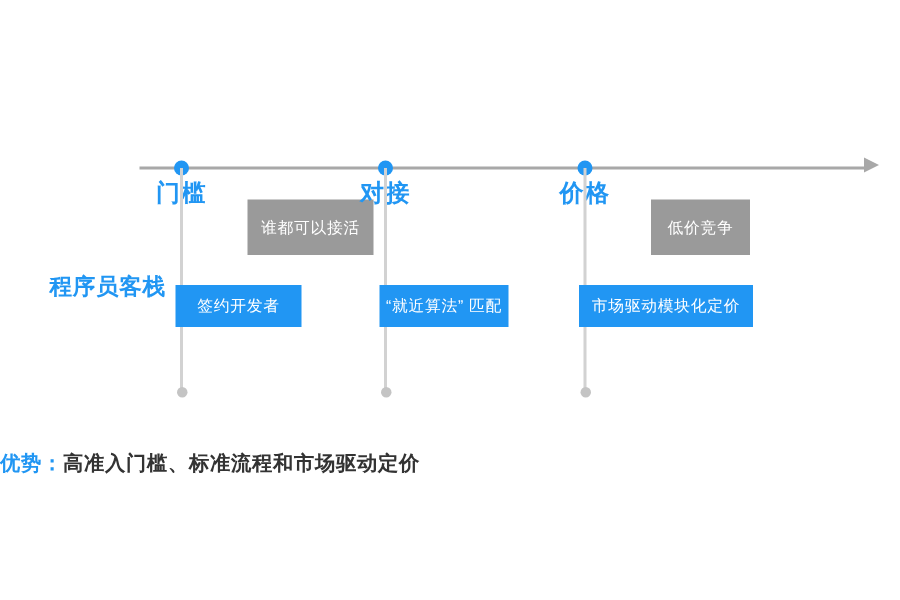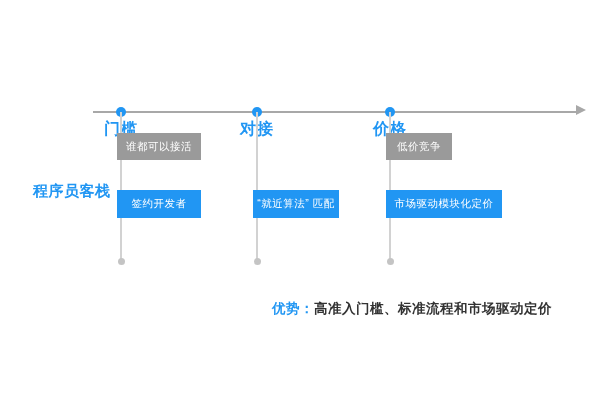--- a/index.html
+++ b/index.html
@@ -115,36 +115,37 @@
     justify-content: center;
     box-sizing: border-box;
     color: #ffffff;
     font-size: 10.5px;
     letter-spacing: 0.5px;
     white-space: nowrap;
     padding: 0 8px;
   }
   .tag.gray {
     background: #9a9a9a;
-    height: 27px;
+    height: 37px;
     top: 133px;
+    margin-left: 48px;
   }
   .tag.blue {
     background: #2196f3;
     height: 28px;
     top: 190px;
   }
 
   
   .caption {
     position: absolute;
     top: 300px;
     left: 0;
     width: 552px;
-    text-align: right;
+    text-align: left;
     font-size: 13.5px;
     font-weight: bold;
     color: #333333;
     letter-spacing: 0.5px;
   }
   .caption .accent {
     color: #2196f3;
   }
 </style>
 </head>

